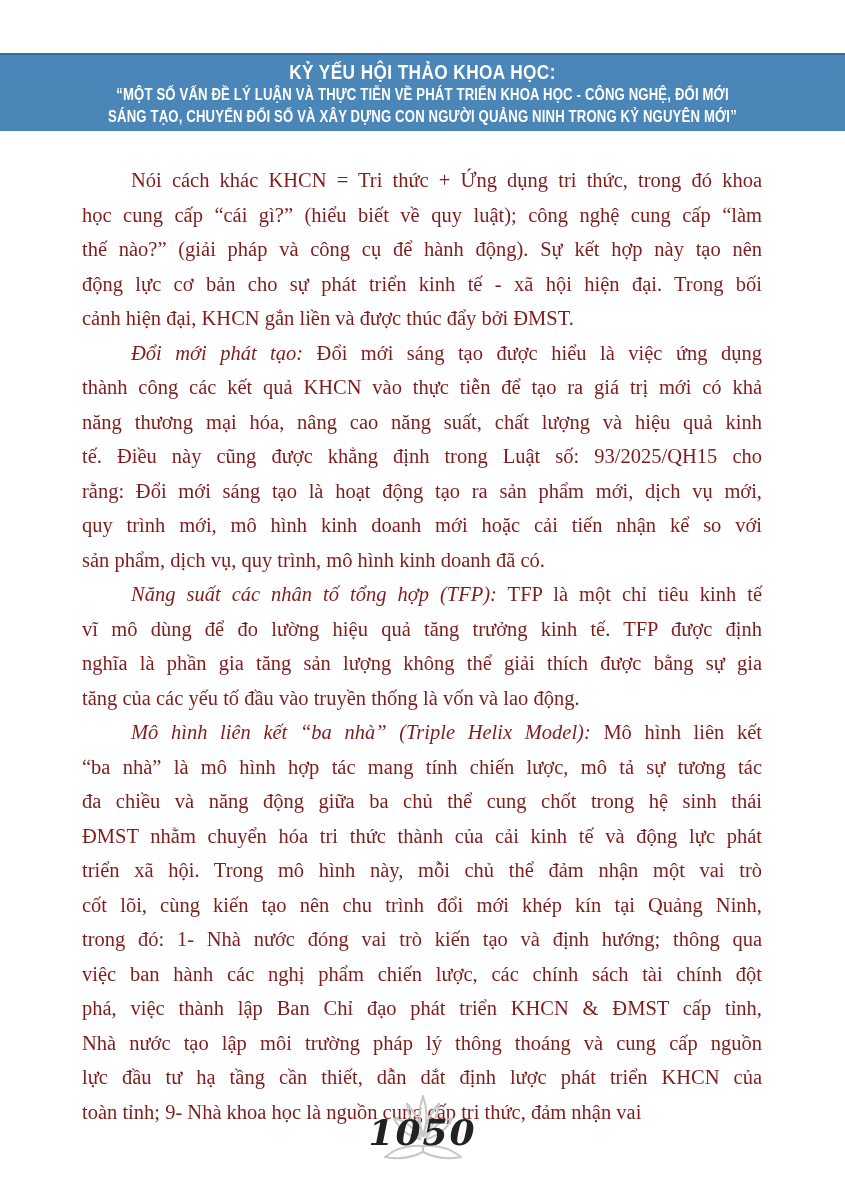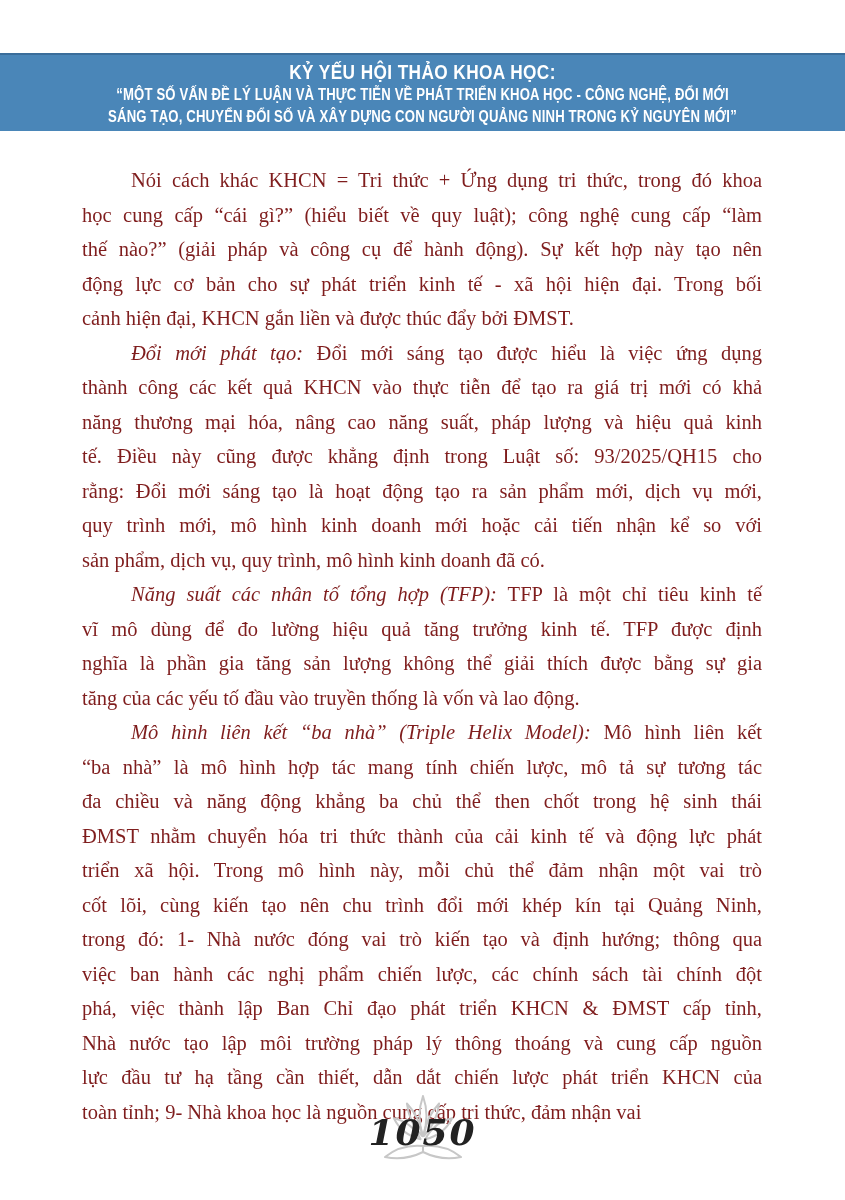--- a/index.html
+++ b/index.html
@@ -72,40 +72,40 @@
   </div>
 
   <div class="body-block" id="body-block">
       <div class="line indent">Nói cách khác KHCN = Tri thức + Ứng dụng tri thức, trong đó khoa</div>
       <div class="line">học cung cấp “cái gì?” (hiểu biết về quy luật); công nghệ cung cấp “làm</div>
       <div class="line">thế nào?” (giải pháp và công cụ để hành động). Sự kết hợp này tạo nên</div>
       <div class="line">động lực cơ bản cho sự phát triển kinh tế - xã hội hiện đại. Trong bối</div>
       <div class="line last">cảnh hiện đại, KHCN gắn liền và được thúc đẩy bởi ĐMST.</div>
       <div class="line indent"><span class="em">Đổi mới phát tạo:</span> Đổi mới sáng tạo được hiểu là việc ứng dụng</div>
       <div class="line">thành công các kết quả KHCN vào thực tiễn để tạo ra giá trị mới có khả</div>
-      <div class="line">năng thương mại hóa, nâng cao năng suất, pháp lượng và hiệu quả kinh</div>
+      <div class="line">năng thương mại hóa, nâng cao năng suất, chất lượng và hiệu quả kinh</div>
       <div class="line">tế. Điều này cũng được khẳng định trong Luật số: 93/2025/QH15 cho</div>
       <div class="line">rằng: Đổi mới sáng tạo là hoạt động tạo ra sản phẩm mới, dịch vụ mới,</div>
       <div class="line">quy trình mới, mô hình kinh doanh mới hoặc cải tiến nhận kể so với</div>
       <div class="line last">sản phẩm, dịch vụ, quy trình, mô hình kinh doanh đã có.</div>
       <div class="line indent"><span class="em">Năng suất các nhân tố tổng hợp (TFP):</span> TFP là một chỉ tiêu kinh tế</div>
       <div class="line">vĩ mô dùng để đo lường hiệu quả tăng trưởng kinh tế. TFP được định</div>
       <div class="line">nghĩa là phần gia tăng sản lượng không thể giải thích được bằng sự gia</div>
       <div class="line last">tăng của các yếu tố đầu vào truyền thống là vốn và lao động.</div>
       <div class="line indent"><span class="em">Mô hình liên kết “ba nhà” (Triple Helix Model):</span> Mô hình liên kết</div>
       <div class="line">“ba nhà” là mô hình hợp tác mang tính chiến lược, mô tả sự tương tác</div>
-      <div class="line">đa chiều và năng động khẳng ba chủ thể then chốt trong hệ sinh thái</div>
+      <div class="line">đa chiều và năng động giữa ba chủ thể cung chốt trong hệ sinh thái</div>
       <div class="line">ĐMST nhằm chuyển hóa tri thức thành của cải kinh tế và động lực phát</div>
       <div class="line">triển xã hội. Trong mô hình này, mỗi chủ thể đảm nhận một vai trò</div>
       <div class="line">cốt lõi, cùng kiến tạo nên chu trình đổi mới khép kín tại Quảng Ninh,</div>
       <div class="line">trong đó: 1- Nhà nước đóng vai trò kiến tạo và định hướng; thông qua</div>
       <div class="line">việc ban hành các nghị phẩm chiến lược, các chính sách tài chính đột</div>
       <div class="line">phá, việc thành lập Ban Chỉ đạo phát triển KHCN &amp; ĐMST cấp tỉnh,</div>
       <div class="line">Nhà nước tạo lập môi trường pháp lý thông thoáng và cung cấp nguồn</div>
-      <div class="line">lực đầu tư hạ tầng cần thiết, dẫn dắt chiến lược phát triển KHCN của</div>
+      <div class="line">lực đầu tư hạ tầng cần thiết, dẫn dắt định lược phát triển KHCN của</div>
       <div class="line last">toàn tỉnh; 9- Nhà khoa học là nguồn cung cấp tri thức, đảm nhận vai</div>
     </div>
 
   <div class="footer">
     <div class="ornament">
       <svg width="132" height="72" viewBox="0 0 132 72">
         <g stroke="#c7c7c7" stroke-width="2" fill="none" stroke-linejoin="round">
           <path d="M66 2 Q59 22 66 42 Q73 22 66 2 Z"></path>
           <path d="M66 6 Q60 24 66 42 Q72 24 66 6 Z" transform="rotate(-25 66 44)"></path>
           <path d="M66 6 Q60 24 66 42 Q72 24 66 6 Z" transform="rotate(25 66 44)"></path>

